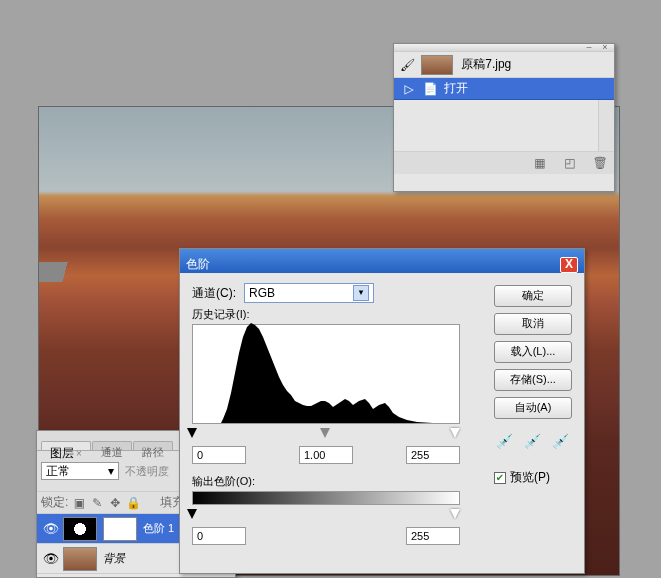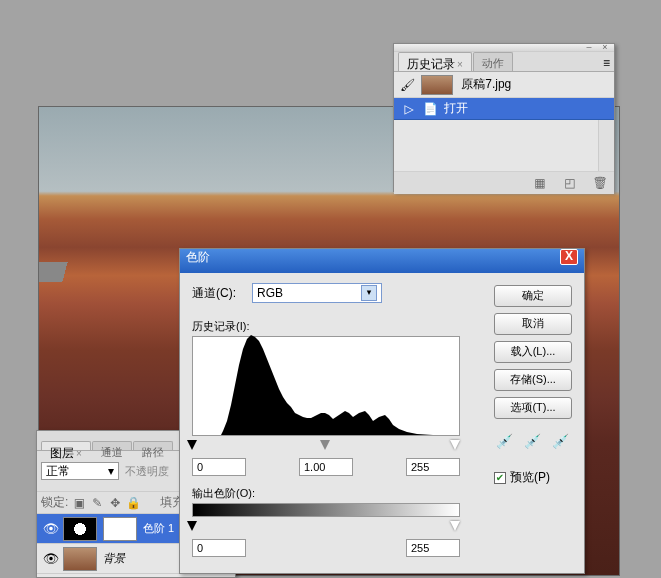--- a/index.html
+++ b/index.html
@@ -33,26 +33,26 @@
 .lock-row span.ic{width:14px;text-align:center}
 .layer-item{height:30px;display:flex;align-items:center;padding:2px 4px;border-bottom:1px solid #ccc;background:#e6e6e6}
 .layer-item.sel{background:#3d6fd6;color:#fff}
 .eye{width:20px;height:20px;display:flex;align-items:center;justify-content:center;font-size:13px;margin-right:2px}
 .lthumb{width:34px;height:24px;border:1px solid #888;margin-right:6px}
 .adj-thumb{background:radial-gradient(circle at 50% 50%,#fff 30%,#000 31%)}
 .mask-thumb{background:#fff}
 .img-thumb{background:linear-gradient(#b89070 0%,#8a5538 100%)}
 .layer-name{font-size:11px;font-style:italic}
 .levels{left:179px;top:248px;width:406px;height:326px}
-.lvl-title{height:24px;background:linear-gradient(#4a8ae0,#2560c0);color:#fff;display:flex;align-items:flex-start;padding:0 6px;justify-content:space-between;font-size:12px}
+.lvl-title{height:24px;background:linear-gradient(#4a8ae0,#2560c0);color:#fff;display:flex;align-items:flex-end;padding:0 6px;justify-content:space-between;font-size:12px}
 .lvl-title .close{width:18px;height:16px;background:#e04030;border:1px solid #fff;color:#fff;text-align:center;line-height:13px;cursor:pointer;font-weight:bold;border-radius:2px}
 .lvl-body{padding:10px 12px;display:flex;gap:12px}
 .lvl-left{flex:1}
 .lvl-right{width:78px;display:flex;flex-direction:column;gap:6px;padding-top:2px}
-.chan-row{display:flex;align-items:center;gap:16px;margin-bottom:16px}
+.chan-row{display:flex;align-items:center;gap:8px;margin-bottom:4px}
 .chan-sel{width:130px;height:20px;background:#fff;border:1px solid #7a9ad0;display:flex;align-items:center;justify-content:space-between;padding:8px 4px;font-size:11px}
 .chan-sel .arr{width:16px;height:16px;background:#cde0f5;border:1px solid #7a9ad0;text-align:center;line-height:13px;font-size:9px}
 .lbl2{font-size:11px;margin-bottom:2px}
 .histo{width:268px;height:100px;background:#fff;border:1px solid #999;position:relative;margin-bottom:4px}
 .histo svg{position:absolute;left:0;bottom:0}
 .slider-track{width:268px;height:12px;position:relative;margin-bottom:6px}
 .tri{position:absolute;top:0;width:0;height:0;border-left:5px solid transparent;border-right:5px solid transparent;border-top:10px solid #000;cursor:pointer}
 .tri.gray{border-top-color:#888}
 .tri.white{border-top-color:#fff;filter:drop-shadow(0 0 1px #666)}
 .inp-row{display:flex;justify-content:space-between;width:268px;margin-bottom:10px}
@@ -68,25 +68,20 @@
 <body>
 
 <div class="canvas"></div>
 
 <div class="panel history">
   <div class="history-top">
     <div class="winbtn">
       <span>–</span>
       <span>×</span>
     </div>
-  </div>
-  <div class="tabs">
-    <div class="tab"><span>历史记录</span><span class="x">×</span></div>
-    <div class="tab inactive">动作</div>
-    <span class="menu">≡</span>
   </div>
   <div class="snap-row">
     <span style="margin-right:6px">🖌</span>
     <div class="thumb"></div>
     <span>原稿7.jpg</span>
   </div>
   <div class="state-row">
     <span class="state-icon">▷</span>
     <span class="state-icon">📄</span>
     <span>打开</span>
@@ -175,21 +170,21 @@
         <input class="numinp" value="0" style="">
         <span></span>
         <input class="numinp" value="255" style="">
       </div>
     </div>
     <div class="lvl-right">
       <div class="btn">确定</div>
       <div class="btn">取消</div>
       <div class="btn">载入(L)...</div>
       <div class="btn">存储(S)...</div>
-      <div class="btn">选项(T)...</div>
+      <div class="btn">自动(A)</div>
       <div class="eyedrops">
         <span>💉</span>
         <span>💉</span>
         <span>💉</span>
       </div>
       <div class="preview">
         <span class="cb">✔</span>
         <span>预览(P)</span>
       </div>
     </div>

